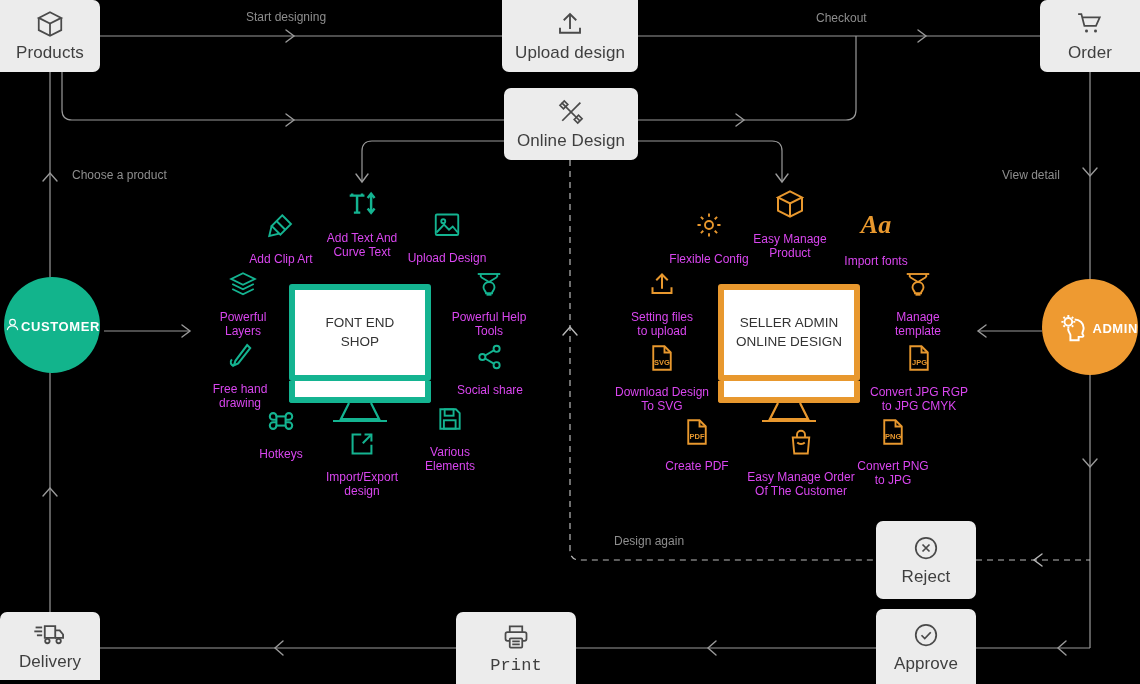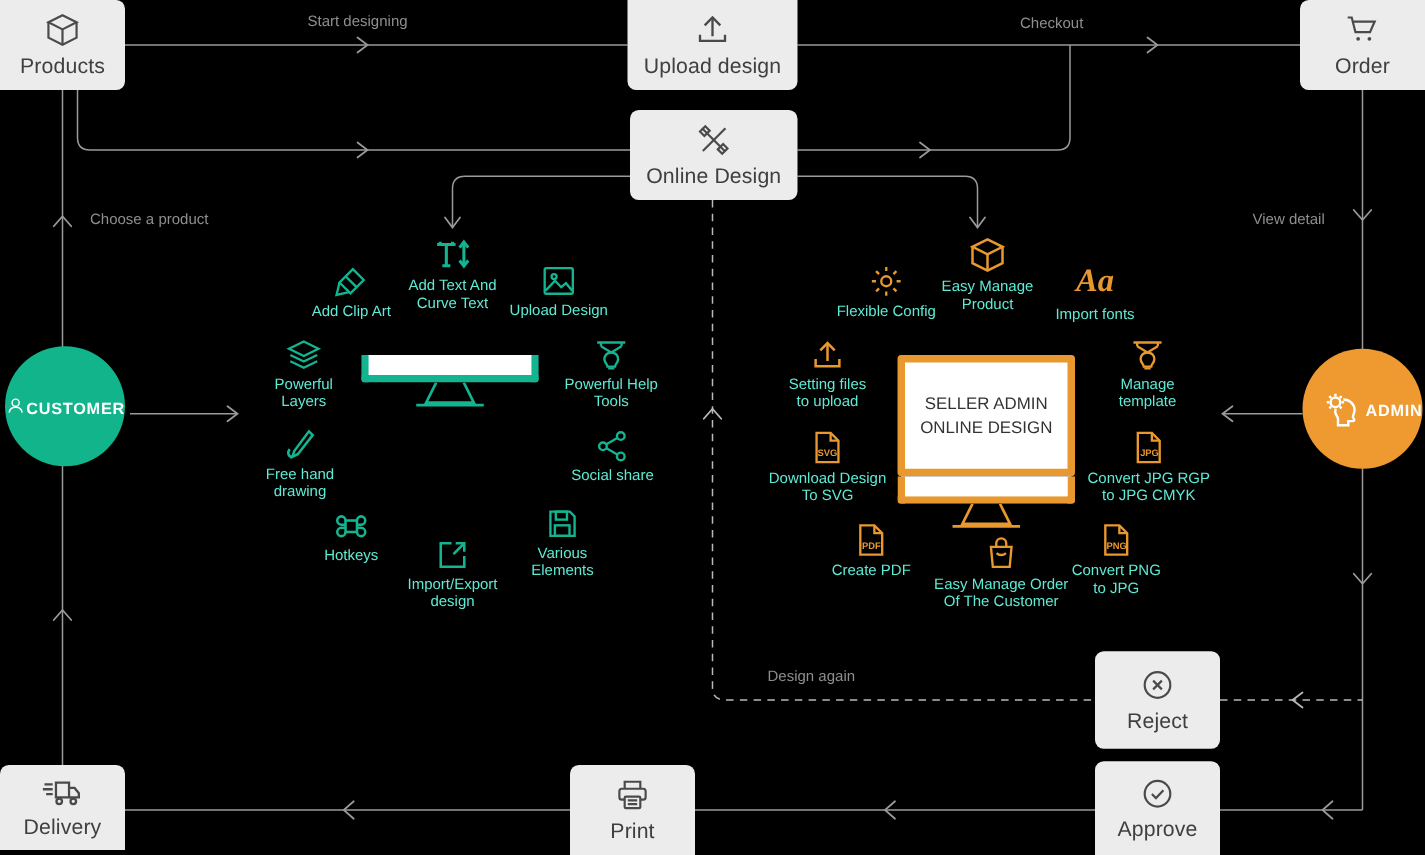--- a/index.html
+++ b/index.html
@@ -18,21 +18,21 @@
 
   .edgelab{position:absolute;font-size:12px;color:#8e8e8e;white-space:nowrap;}
 
   .monitor{position:absolute;}
   .mon-screen{border-style:solid;border-width:6px;border-radius:3px;background:#fff;
               display:flex;align-items:center;justify-content:center;text-align:center;
               font-size:13.5px;color:#333;line-height:1.35;}
   .mon-base{height:16px;border-style:solid;border-width:0 6px 6px 6px;background:#fff;border-radius:0 0 3px 3px;}
 
   .feat{position:absolute;width:118px;text-align:center;display:flex;flex-direction:column;align-items:center;}
-  .feat .fl{font-size:12px;color:#5eead4;line-height:1.18;margin-top:2px;white-space:pre-line;}
+  .feat .fl{font-size:12px;color:#d946ef;line-height:1.18;margin-top:12px;white-space:pre-line;}
   .feat svg{display:block;}
 
   .aa{font-family:"Liberation Serif",serif;font-size:26px;font-style:italic;font-weight:bold;line-height:1;}
 </style>
 </head>
 <body>
 
 <div id="stage">
 
   <svg class="lines" viewBox="0 0 1140 684">
@@ -131,21 +131,21 @@
         <path d="M17 7.2h3.4L23 10.4V13h-6"></path>
       <path d="M2 5h5"></path>
         <path d="M1 8h6"></path>
         <path d="M3 11h4"></path>
       <circle cx="11" cy="15.4" r="1.7"></circle>
         <circle cx="19.6" cy="15.4" r="1.7"></circle>
     </svg>
     <div class="lab">Delivery</div>
   </div>
 
-  <div class="node" style="left:456px;top:612px;width:100px;height:72px;border-radius:7px 7px 0 0;">
+  <div class="node" style="left:456px;top:612px;width:120px;height:72px;border-radius:7px 7px 0 0;font-family:Liberation Mono, monospace;">
     <svg width="30" height="30" viewBox="0 0 24 24" fill="none" stroke="#4a4a4a" stroke-width="1.4">
       <path d="M7 8V3.5h10V8"></path>
         <rect x="3.6" y="8" width="16.8" height="7" rx="1.6"></rect>
       <rect x="7" y="13" width="10" height="7.4" rx="0.8" fill="#ececec"></rect>
       <path d="M9 15.4h6M9 17.8h6"></path>
     </svg>
     <div class="lab">Print</div>
   </div>
 
   <div class="node" style="left:876px;top:521px;width:100px;height:78px;">
@@ -181,20 +181,24 @@
     <div class="clab">ADMIN</div>
   </div>
 
   <div class="edgelab" style="left:246px;top:10px;">Start designing</div>
   <div class="edgelab" style="left:816px;top:11px;">Checkout</div>
   <div class="edgelab" style="left:72px;top:168px;">Choose a product</div>
   <div class="edgelab" style="left:1002px;top:168px;">View detail</div>
   <div class="edgelab" style="left:614px;top:534px;">Design again</div>
 
   <div class="monitor" style="left:289px;top:284px;width:142px;">
+    <div class="mon-screen" style="border-color:#14b491;height:85px;">
+      <span style="white-space:pre-line;">FONT END
+SHOP</span>
+    </div>
     <div class="mon-base" style="border-color:#14b491;"></div>
     <svg width="142" height="24" viewBox="0 0 142 24" fill="none" stroke="#14b491" stroke-width="2.2" style="display:block;">
       <path d="M60 0 L52 16 H90 L82 0"></path>
         <path d="M44 18 H98"></path>
     </svg>
   </div>
 
   <div class="feat" style="left:222px;top:210px;">
     <svg width="30" height="30" viewBox="0 0 24 24" fill="none" stroke="#14b491" stroke-width="1.5">
       <path d="M13 4.2 20 11.2 11.5 19.8 4.5 12.8z"></path>

